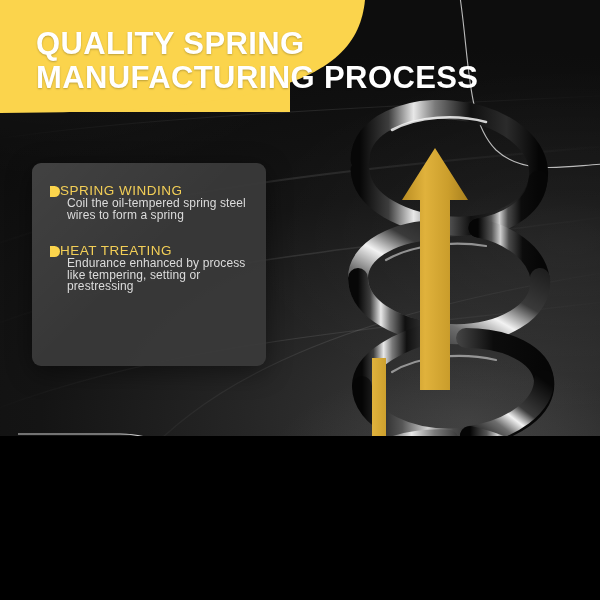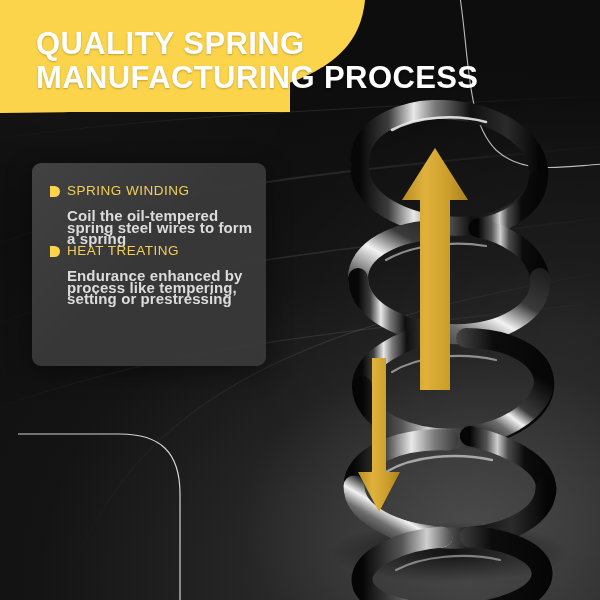--- a/index.html
+++ b/index.html
@@ -1,17 +1,17 @@
 <!DOCTYPE html>
 <html><head>
 <meta charset="utf-8">
 <style>
   html,body{margin:0;padding:0;background:#000;}
   #stage{
-    position:relative;width:600px;height:600px;overflow:hidden;
+    position:relative;width:600px;height:436px;overflow:hidden;
     background:#3b82f6;
     font-family:"Liberation Sans", sans-serif;
     -webkit-font-smoothing:antialiased;
   }
 
   
   .bg-base{
     position:absolute;inset:0;
     background:
       radial-gradient(115% 85% at 78% 96%, #3a3a3a 0%, #262626 32%, #141414 62%, #0d0d0d 100%),
@@ -49,34 +49,34 @@
   .card-sheen{
     position:absolute;inset:0;
     background:linear-gradient(135deg,rgba(255,255,255,.055) 0%,rgba(255,255,255,0) 48%);
     pointer-events:none;
   }
   .item{position:absolute;left:18px;width:204px;}
   .item1{top:21px;}
   .item2{top:81px;}
   .item3{top:145px;}
 
-  .item-head{display:flex;align-items:center;gap:7px;}
+  .item-head{display:flex;align-items:center;}
   .bullet{
     width:10px;height:11px;flex:0 0 auto;
     background:var(--yellow,#FBD44C);
     border-radius:0 6px 6px 0;
   }
   .item-title{
     color:#F3CF57;font-size:13.5px;font-weight:500;letter-spacing:.5px;
     text-transform:uppercase;line-height:14px;
   }
   .item-desc{
-    margin-top:12px;margin-left:17px;
-    color:#dcdcdc;font-size:15px;line-height:11.6px;letter-spacing:.1px;
-    font-weight:700;
+    margin-top:0;margin-left:17px;
+    color:#dcdcdc;font-size:12px;line-height:11.6px;letter-spacing:.1px;
+    font-weight:400;
   }
 
   
   .spring-layer{position:absolute;left:300px;top:100px;width:300px;height:500px;}
 
   
   .outline{position:absolute;inset:0;pointer-events:none;}
 </style>
 </head>
 <body>

